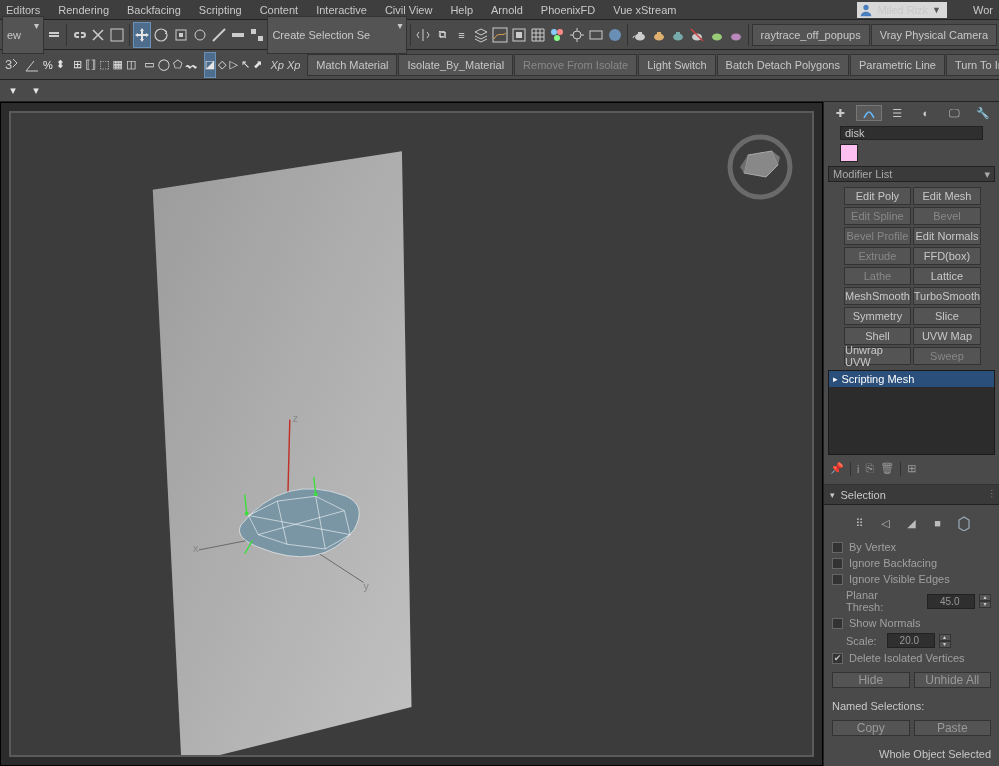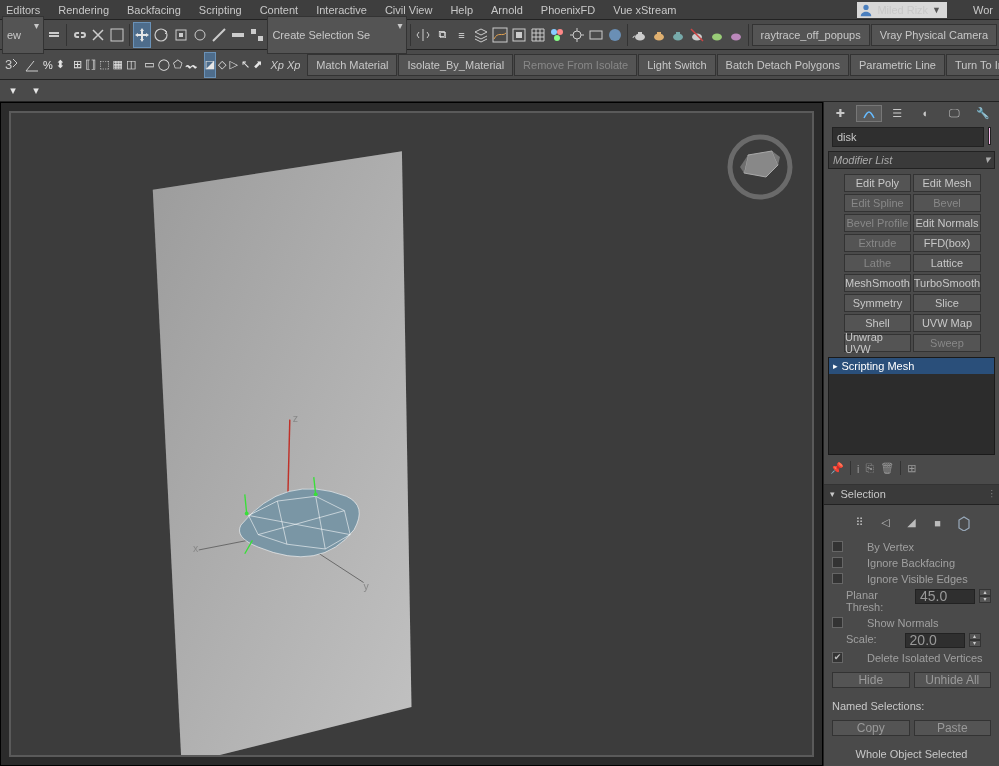--- a/index.html
+++ b/index.html
@@ -31,49 +31,49 @@
   .toolbar.small .tbtn{ width:22px; height:20px; }
   
   .main{ display:flex; height:calc(100% - 20px - 30px - 30px - 22px); }
   .viewport{ flex:1; background:var(--bg-dark); position:relative; overflow:hidden; border:1px solid #000;}
   .viewport-inner{ position:absolute; inset:8px; border:2px solid #5a5a5a; background:var(--bg-viewport); overflow:hidden;}
   
   .panel{ width:176px; background:var(--bg-panel); border-left:1px solid var(--border); display:flex; flex-direction:column; overflow:hidden;}
   .panel-tabs{ display:flex; height:24px; padding:3px; gap:2px;}
   .panel-tabs .ptab{ flex:1; display:flex; align-items:center; justify-content:center; border:1px solid transparent; color:var(--text);}
   .panel-tabs .ptab.active{ background:#5a5a5a; border-color:#777; }
-  .name-row{ display:flex; gap:4px; padding:2px 8px; }
+  .name-row{ display:flex; gap:4px; padding:2px 16px;flex-direction:column; }
   .name-input{ flex:1; height:20px; background:#2f2f2f; border:1px solid #222; color:var(--text); padding:0 4px; font-size:11px;}
   .swatch{ width:18px; height:18px; border:1px solid #222;}
-  .mod-drop{ margin:2px 4px; height:20px; background:#3a3a3a; border:1px solid #222; color:#aaa; display:flex; align-items:center; padding:0 4px; font-size:11px; position:relative;font-style:italic;}
+  .mod-drop{ margin:2px 4px; height:20px; background:#3a3a3a; border:1px solid #222; color:#aaa; display:flex; align-items:center; padding:0 4px; font-size:11px; position:relative;}
   .mod-drop::after{content:"▾"; position:absolute; right:4px;}
   .btn-grid{ display:grid; grid-template-columns:1fr 1fr; gap:2px; padding:3px 20px; }
   .pbtn{ height:18px; background:var(--bg-btn); border:1px solid #333; color:var(--text); font-size:11px; display:flex; align-items:center; justify-content:center;}
   .pbtn.dim{ color:var(--text-dim); }
   .stack{ margin:2px 4px; height:106px; background:#2c2c2c; border:1px solid #1a1a1a; padding:0;}
   .stack-item{ height:16px; display:flex; align-items:center; padding:0 4px; gap:4px; color:#d0d0d0;}
   .stack-item.sel{ background:#2a4f7a; color:#fff;}
   .sicons{ display:flex; gap:6px; padding:4px 6px; color:#999; align-items:center;}
   .sicons .isep{ width:1px; height:14px; background:#333; }
   .rollout{ border-top:1px solid #333; margin-top:4px;}
   .rollout-hdr{ height:20px; background:#3a3a3a; display:flex; align-items:center; padding:0 6px; gap:6px; border-bottom:1px solid #222;}
   .rollout-hdr .chev{ font-size:9px; }
   .rollout-body{ padding:6px 8px; display:flex; flex-direction:column; gap:4px; color:#a0a0a0;}
   .sel-icons{ display:flex; gap:10px; justify-content:center; padding:4px 0 6px 0; color:#bcbcbc;}
   .sel-icons span{ width:16px; height:16px; display:flex; align-items:center; justify-content:center;}
-  .chk{ display:flex; align-items:flex-start; gap:24px; }
+  .chk{ display:flex; align-items:center; gap:6px; }
   .chk .box{ width:11px; height:11px; border:1px solid #666; background:#333; display:flex; align-items:center; justify-content:center; font-size:9px; color:#bbb;}
   .spin{ display:inline-flex; align-items:center; gap:4px; margin-left:4px;}
-  .spin-val{ width:60px; height:15px; background:#2f2f2f; border:1px solid #222; color:#999; padding:0 4px; font-size:14px; display:flex; align-items:center;}
+  .spin-val{ width:48px; height:15px; background:#2f2f2f; border:1px solid #222; color:#999; padding:0 12px; font-size:10px; display:flex; align-items:center;}
   .spin-btns{ display:flex; flex-direction:column;}
   .spin-btns div{ width:12px; height:7px; background:#555; border:1px solid #333; font-size:6px; line-height:5px; text-align:center; color:#ccc;}
   .named{ margin-top:4px; color:var(--text);}
   .named-btns{ display:flex; gap:4px; margin:4px 0;}
   .named-btns .pbtn{ flex:1; height:16px; font-size:12px; color:#999;}
-  .status{ text-align:center; color:var(--text); margin-top:4px;}
+  .status{ text-align:right; color:var(--text); margin-top:4px;}
   
   .viewcube{ position:absolute; top:12px; right:12px; width:80px; height:80px; }
 </style>
 </head>
 <body>
 
 <div class="menubar">
   <span>Editors</span>
   <span>Rendering</span>
   <span>Backfacing</span>

